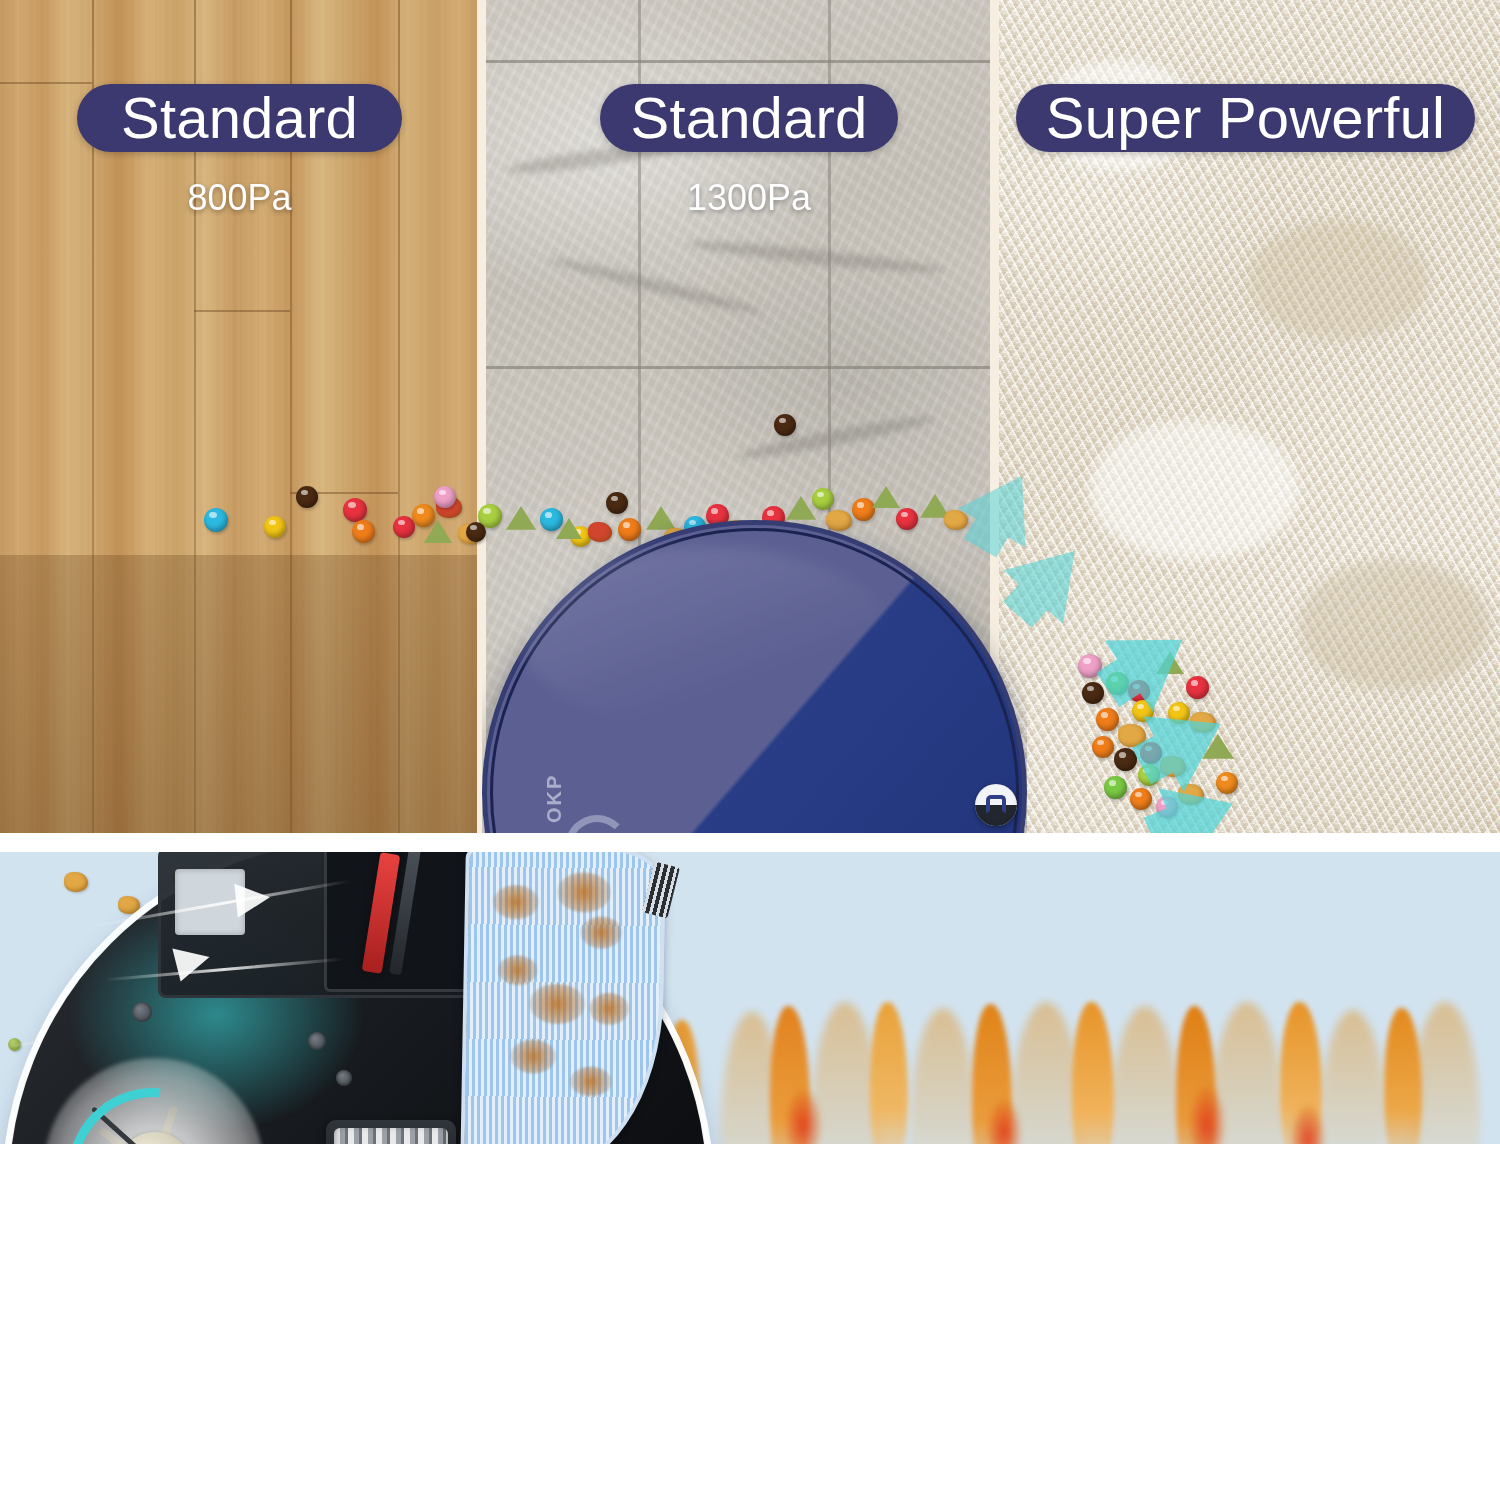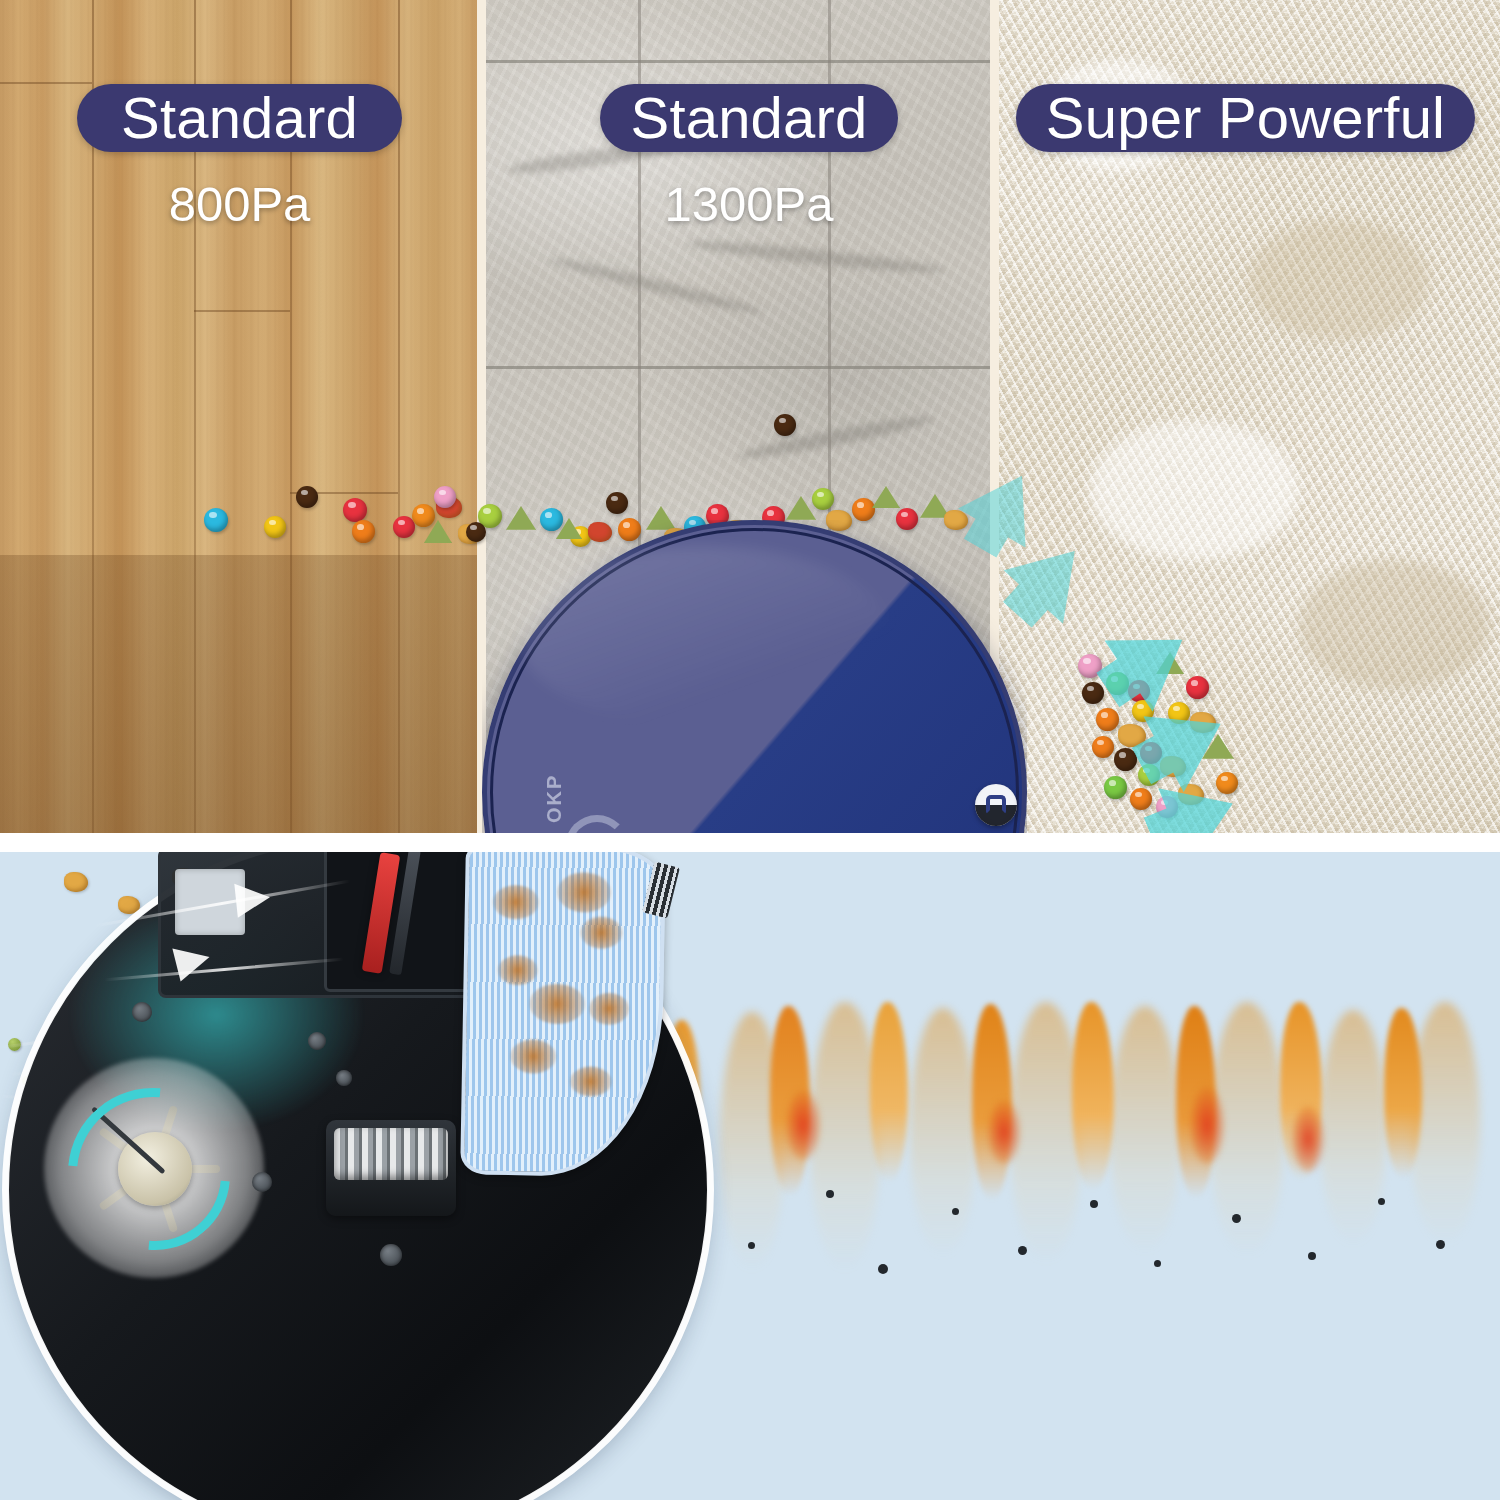--- a/index.html
+++ b/index.html
@@ -1,19 +1,19 @@
 <!DOCTYPE html>
 <html><head>
 <meta charset="utf-8">
 <title>OKP Robot Vacuum Suction Power Infographic</title>
 <style>
   * { margin:0; padding:0; box-sizing:border-box; }
   html,body { width:1500px; height:1500px; overflow:hidden; background:#ffffff;
     font-family:"Liberation Sans", sans-serif; }
-  #page { position:relative; width:1500px; height:1500px; overflow:hidden; background:#ffffff; }
+  #page { position:relative; width:1500px; height:1144px; overflow:hidden; background:#ffffff; }
 
   
   #floors { position:absolute; left:0; top:0; width:1500px; height:833px; overflow:hidden; }
   .panel { position:absolute; top:0; height:833px; overflow:hidden; }
   #panel-wood  { left:0px;    width:478px; }
   #panel-tile  { left:486px;  width:505px; }
   #panel-rug   { left:999px;  width:501px; }
   .divider { position:absolute; top:0; height:833px; width:9px; background:#f6eee0; }
   #divider-1 { left:477px; }
   #divider-2 { left:990px; }
@@ -77,21 +77,21 @@
   
   .pill { position:absolute; display:flex; align-items:center; justify-content:center;
     background:#3b3970; border-radius:999px; color:#ffffff; letter-spacing:.2px;
     box-shadow:0 2px 7px rgba(0,0,0,.22); }
   .pill-text { font-size:58px; font-weight:400; line-height:1; white-space:nowrap;
     text-shadow:0 1px 1px rgba(0,0,0,.12); }
   #pill-standard { left:77px;  top:84px; width:325px; height:68px; }
   #pill-powerful { left:600px; top:84px; width:298px; height:68px; }
   #pill-super    { left:1016px;top:84px; width:459px; height:68px;justify-content:center; }
 
-  .pa { position:absolute; color:#ffffff; font-size:49px; font-weight:400; line-height:1;
+  .pa { position:absolute; color:#ffffff; font-size:36px; font-weight:400; line-height:1;
     text-align:center; text-shadow:0 2px 5px rgba(0,0,0,.35); white-space:nowrap; }
   #pa-standard { left:77px;  top:180px; width:325px; }
   #pa-powerful { left:600px; top:180px; width:298px; }
   #pa-super    { left:1016px;top:180px; width:459px; }
 
   
   .debris { position:absolute; border-radius:50%;
     box-shadow:inset -2px -3px 5px rgba(0,0,0,.30), 1px 2px 3px rgba(0,0,0,.22); }
   .debris::after{ content:""; position:absolute; left:22%; top:16%; width:32%; height:26%;
     border-radius:50%; background:rgba(255,255,255,.60); }

